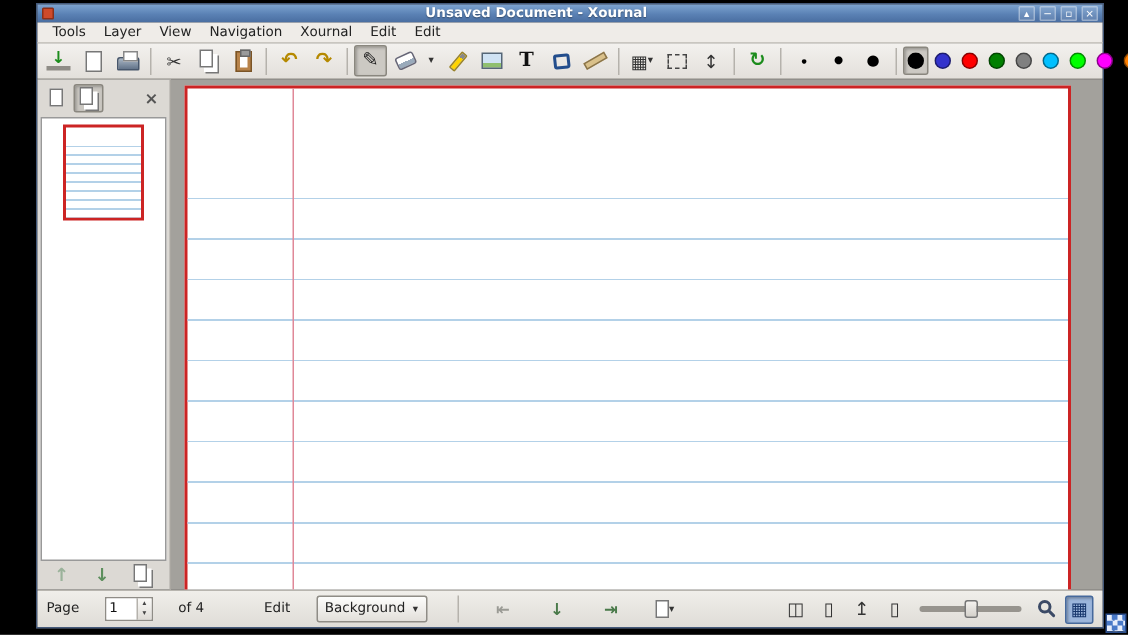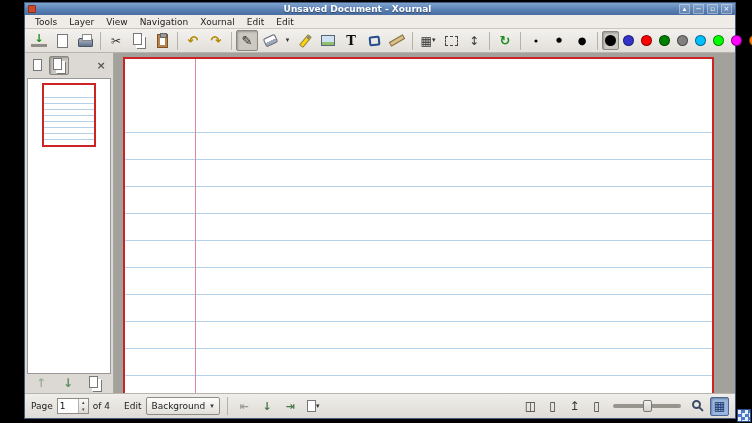--- a/index.html
+++ b/index.html
@@ -89,21 +89,21 @@
 
   
   .canvas{flex:1;position:relative;background:#a3a19c;overflow:hidden;}
   .page{position:absolute;left:9px;top:4px;width:591px;height:560px;background:var(--page-bg);
     border:2px solid var(--page-border);}
   .rules{position:absolute;left:0;right:0;top:73px;bottom:0;
     background-image:repeating-linear-gradient(to bottom,var(--rule-color) 0 1px,transparent 1px 27px);}
   .mline{position:absolute;left:70px;top:0;bottom:0;width:1px;background:var(--margin-color);}
 
   
-  .statusbar{height:25px;display:flex;align-items:center;gap:4px;padding:12px 6px;
+  .statusbar{height:25px;display:flex;align-items:center;gap:17px;padding:12px 6px;
     background:linear-gradient(#f0eeea,#dfdcd7);border-top:1px solid #b8b5af;font-size:9px;color:#222;}
   .spin{display:inline-flex;align-items:stretch;height:16px;border:1px solid #8f8c86;background:#fff;}
   .spin input{width:20px;border:0;outline:none;font-size:9px;padding:0 2px;background:#fff;color:#111;}
   .spin-arrows{display:flex;flex-direction:column;width:10px;border-left:1px solid #b5b2ac;background:linear-gradient(#fbfaf8,#dedbd6);}
   .spin-arrows span{flex:1;display:flex;align-items:center;justify-content:center;font-size:5px;color:#444;line-height:1;}
   .combo{display:inline-flex;align-items:center;gap:5px;height:18px;padding:0 5px;
     border:1px solid #8f8c86;border-radius:2px;background:linear-gradient(#fdfdfc,#e2dfda);font-size:9px;color:#222;}
   .stbtn{height:19px;min-width:19px;display:inline-flex;align-items:center;justify-content:center;
     border:1px solid transparent;border-radius:2px;background:transparent;padding:0 2px;cursor:default;}
   .stbtn.pressed-blue{background:#9cb6dc;border:1px solid #46699c;box-shadow:inset 1px 1px 2px rgba(0,0,0,.3);}

